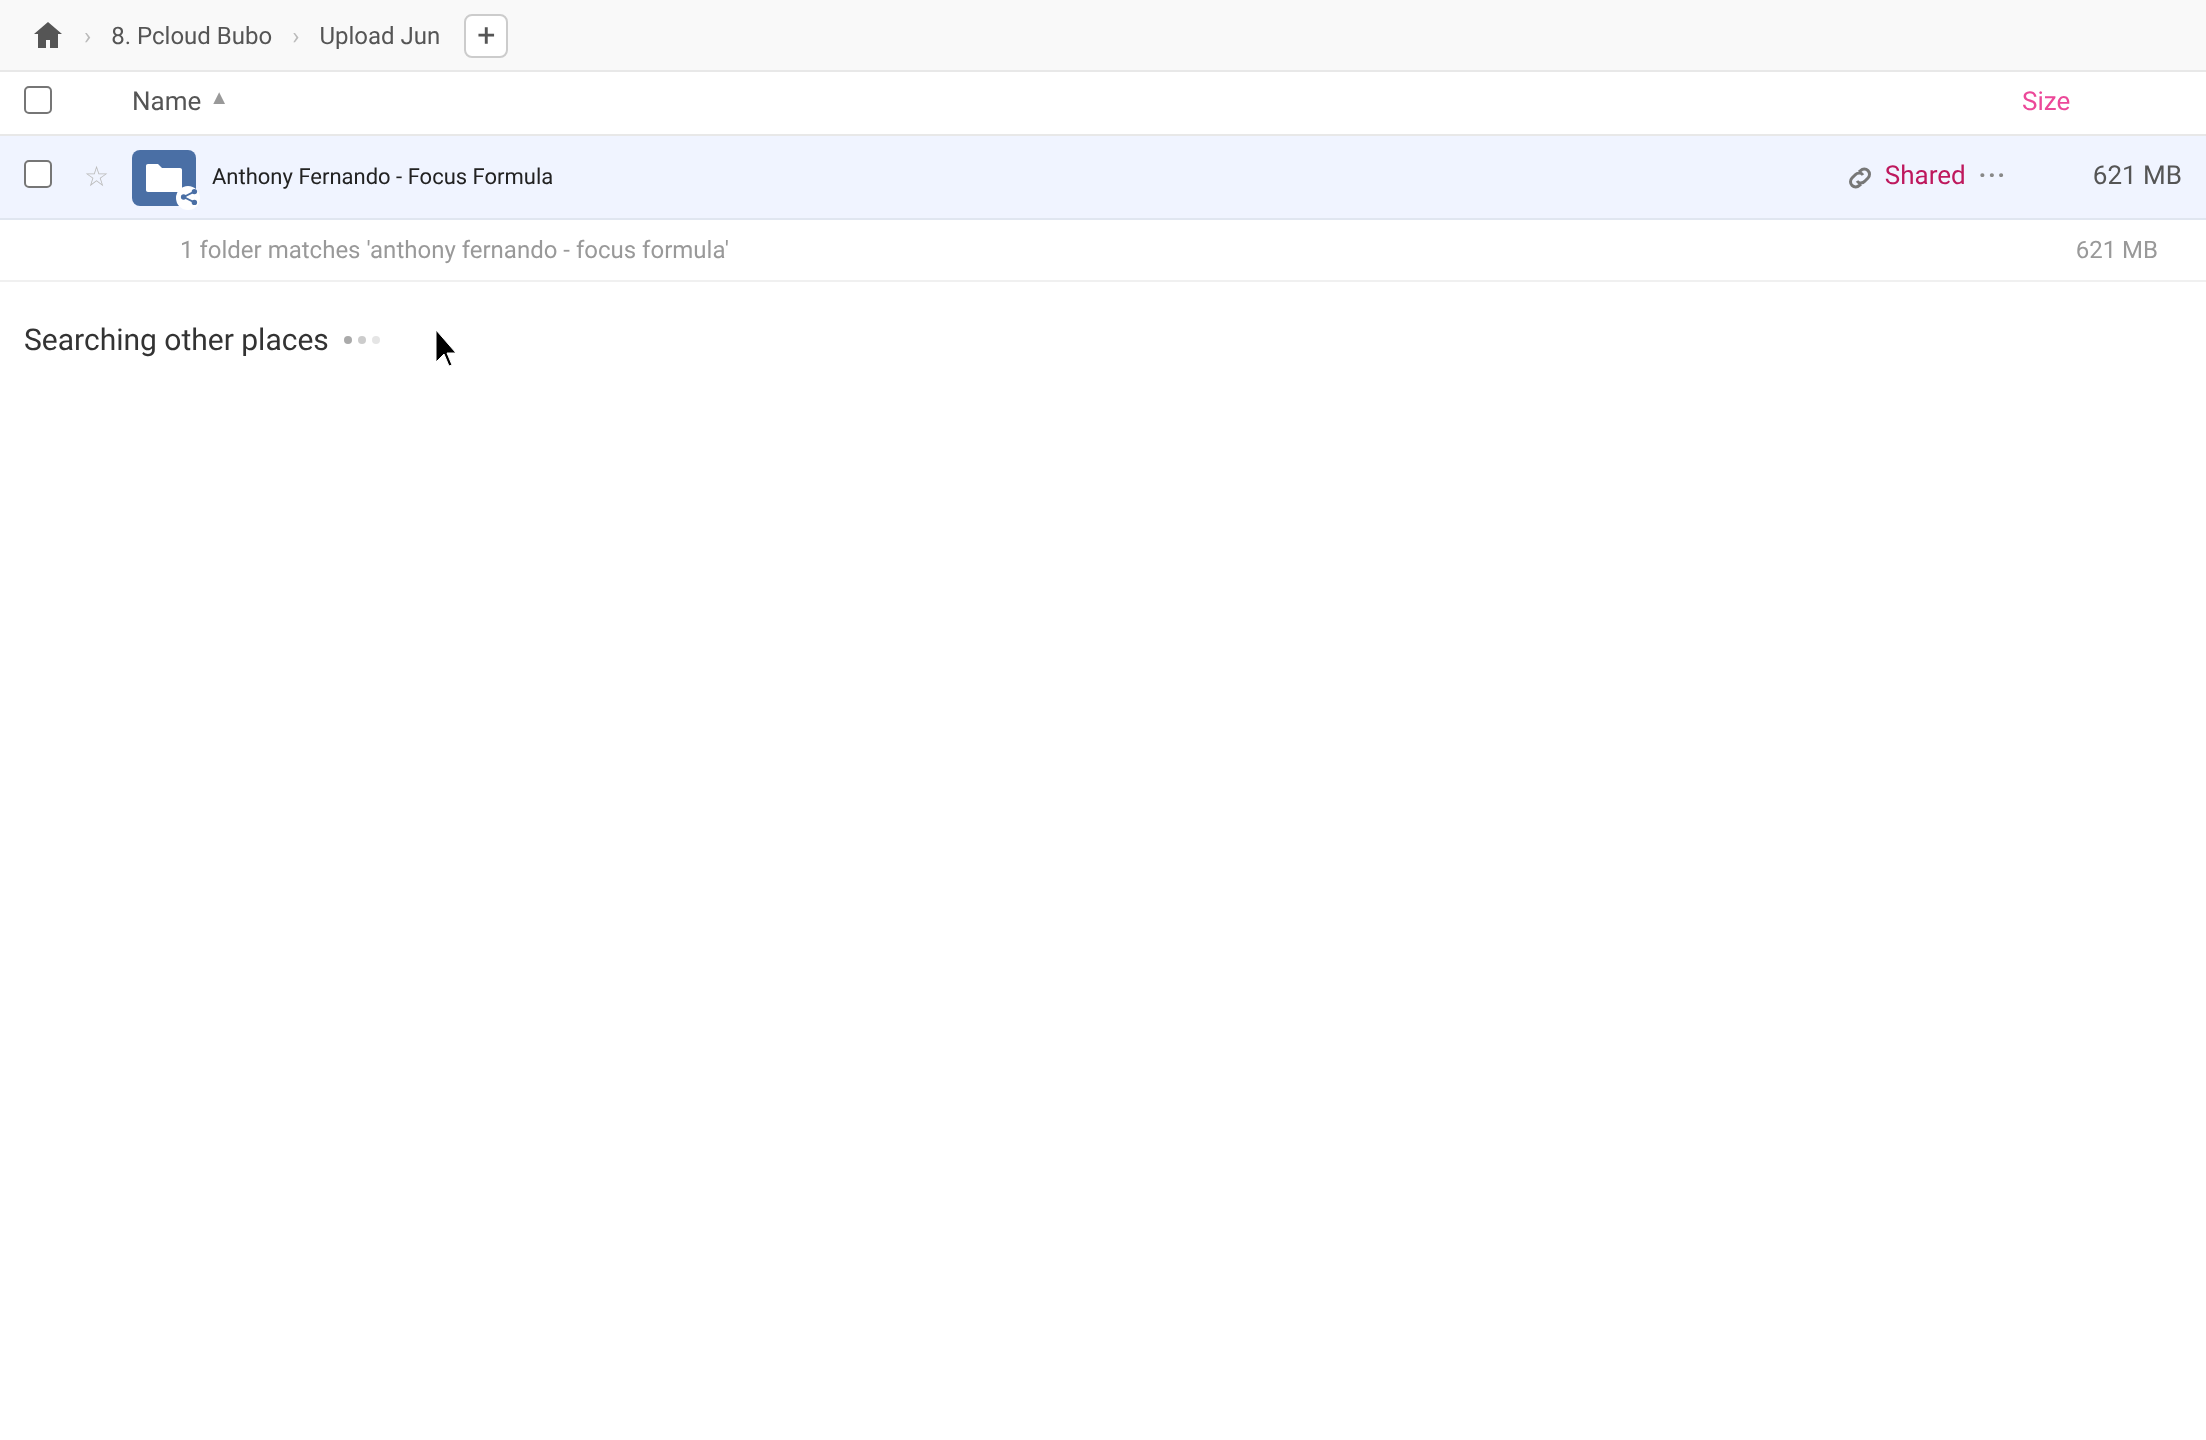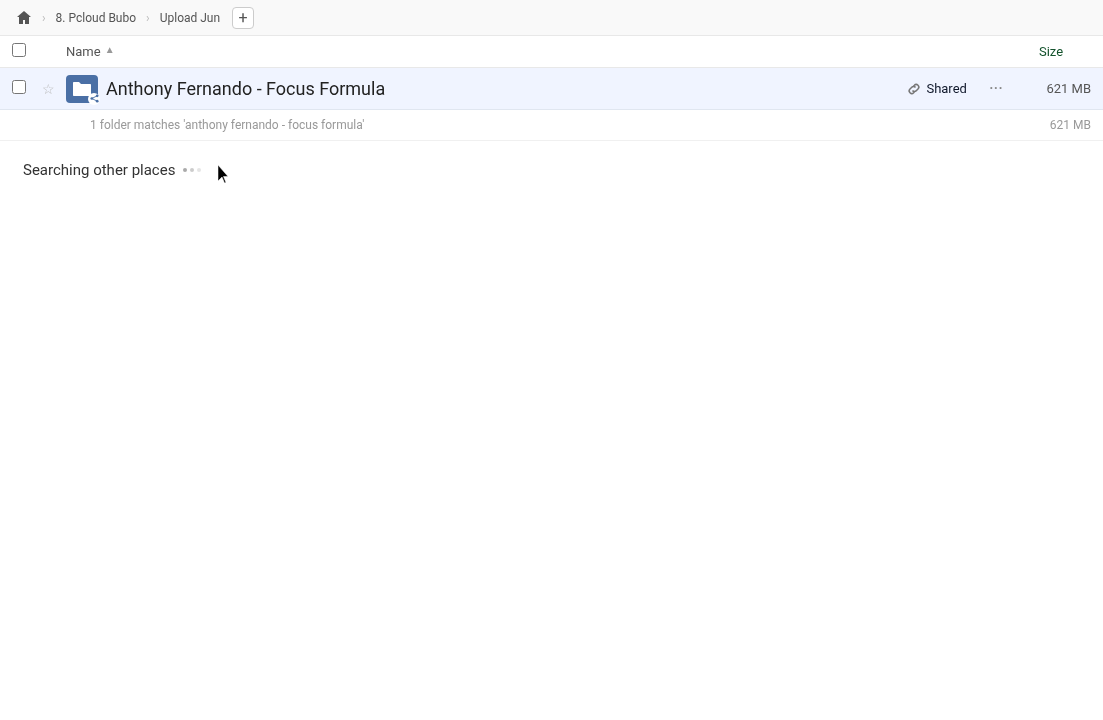--- a/index.html
+++ b/index.html
@@ -94,23 +94,23 @@
       font-size: 13px;
       color: #555;
       display: flex;
       align-items: flex-start;
       gap: 4px;
       cursor: pointer;
     }
 
     .col-size {
       width: 80px;
-      text-align: center;
+      text-align: left;
       font-size: 13px;
-      color: #14532d;
+      color: #ec4899;
     }
 
     
     .file-row {
       display: flex;
       align-items: center;
       padding: 0 12px;
       height: 42px;
       background: #f0f4ff;
       border-bottom: 1px solid #e0e6f0;
@@ -148,31 +148,31 @@
       position: relative;
       width: 32px;
       height: 28px;
       display: flex;
       align-items: center;
       justify-content: center;
     }
 
     .row-name {
       flex: 1;
-      font-size: 18px;
+      font-size: 11px;
       color: #222;
     }
 
     .row-shared {
       display: flex;
       align-items: center;
       gap: 5px;
-      color: #0f172a;
+      color: #be185d;
       font-size: 13px;
-      margin-right: 16px;
+      margin-right: 0;
     }
 
     .row-more {
       color: #888;
       font-size: 18px;
       margin-right: 12px;
       cursor: pointer;
       padding: 2px 6px;
     }
 
@@ -180,35 +180,35 @@
       width: 70px;
       text-align: right;
       font-size: 13px;
       color: #555;
     }
 
     
     .summary-row {
       display: flex;
       align-items: center;
-      padding: 8px 12px 8px 90px;
+      padding: 8px 24px 8px 90px;
       color: #999;
       font-size: 12px;
       border-bottom: 1px solid #f0f0f0;
     }
 
     .summary-size {
       margin-left: auto;
       color: #999;
       font-size: 12px;
     }
 
     
     .searching-section {
-      padding: 20px 12px 12px 23px;
+      padding: 20px 12px 12px 12px;
       display: flex;
       align-items: center;
       gap: 8px;
     }
 
     .searching-text {
       font-size: 15px;
       color: #333;
       font-weight: 400;
     }

